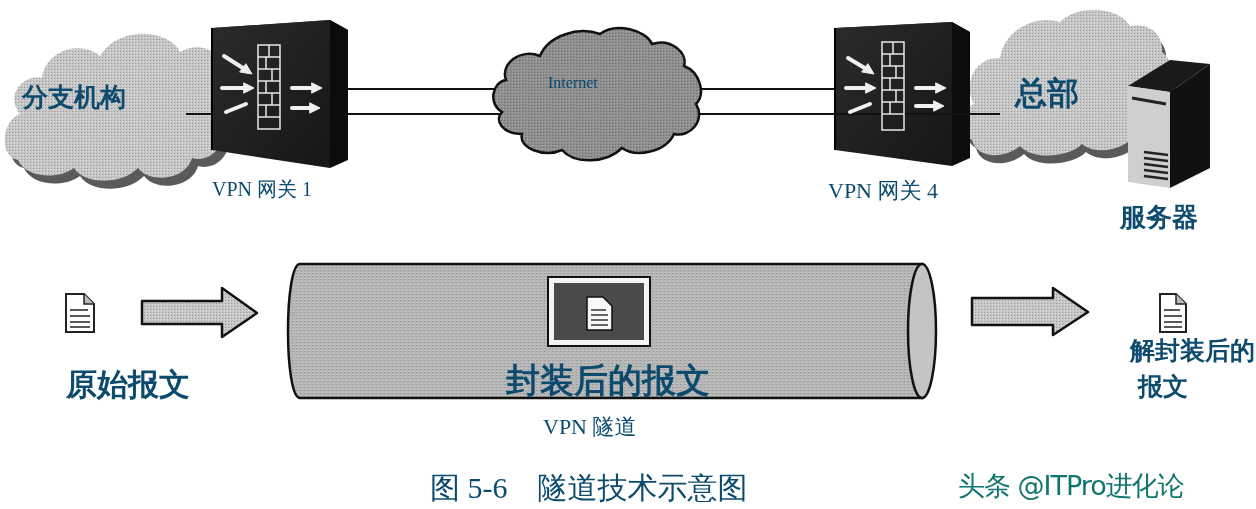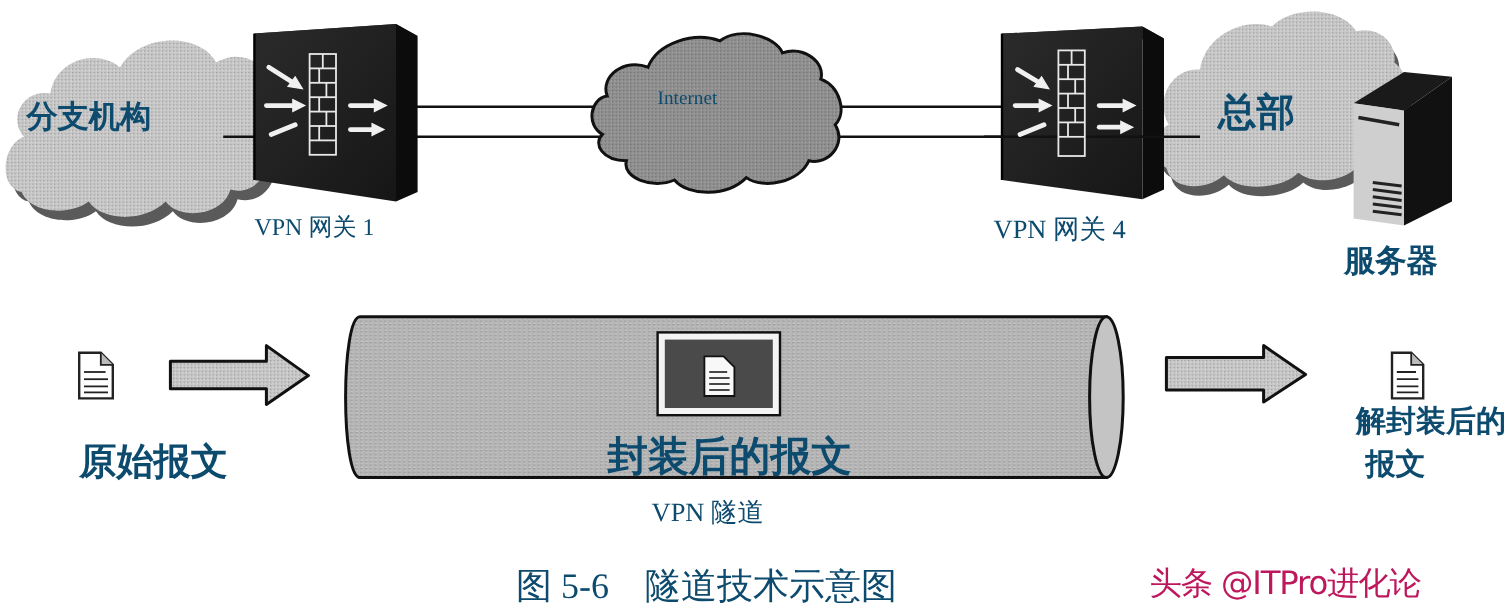--- a/index.html
+++ b/index.html
@@ -36,21 +36,21 @@
     .lbl-internet { left: 548px; top: 74px; font-size: 16px; font-family: Liberation Serif, serif; }
     .lbl-hq { left: 1015px; top: 72px; font-size: 32px; }
     .lbl-gw2 { left: 828px; top: 176px; font-size: 22px; }
     .lbl-server { left: 1120px; top: 200px; font-size: 26px; }
     .lbl-orig { left: 22px; top: 364px; font-size: 31px; margin-left: 44px; }
     .lbl-encap { left: 506px; top: 358px; font-size: 34px; }
     .lbl-tunnel { left: 543px; top: 412px; font-size: 22px; }
     .lbl-decap1 { left: 1093px; top: 334px; font-size: 25px; margin-left: 37px; }
     .lbl-decap2 { left: 1138px; top: 370px; font-size: 25px; }
     .lbl-caption { left: 430px; top: 468px; font-size: 30px; font-family: "Liberation Serif", "DejaVu Serif", serif; }
-    .lbl-watermark { left: 958px; top: 468px; font-size: 27px; font-family: "DejaVu Sans", sans-serif; color: #be185d; letter-spacing: -1px; }
+    .lbl-watermark { left: 958px; top: 468px; font-size: 27px; font-family: "DejaVu Sans", sans-serif; color: #0f766e; letter-spacing: -1px; }
   </style>
 </head>
 <body>
 
 <svg class="layer" width="1256" height="509" viewBox="0 0 1256 509" xmlns="http://www.w3.org/2000/svg">
   <defs>
     <pattern id="dots" width="3" height="3" patternUnits="userSpaceOnUse">
       <rect width="3" height="3" fill="#c6c6c6"></rect>
       <rect x="0" y="0" width="1" height="1" fill="#9a9a9a"></rect>
       <rect x="2" y="1" width="1" height="1" fill="#e0e0e0"></rect>

